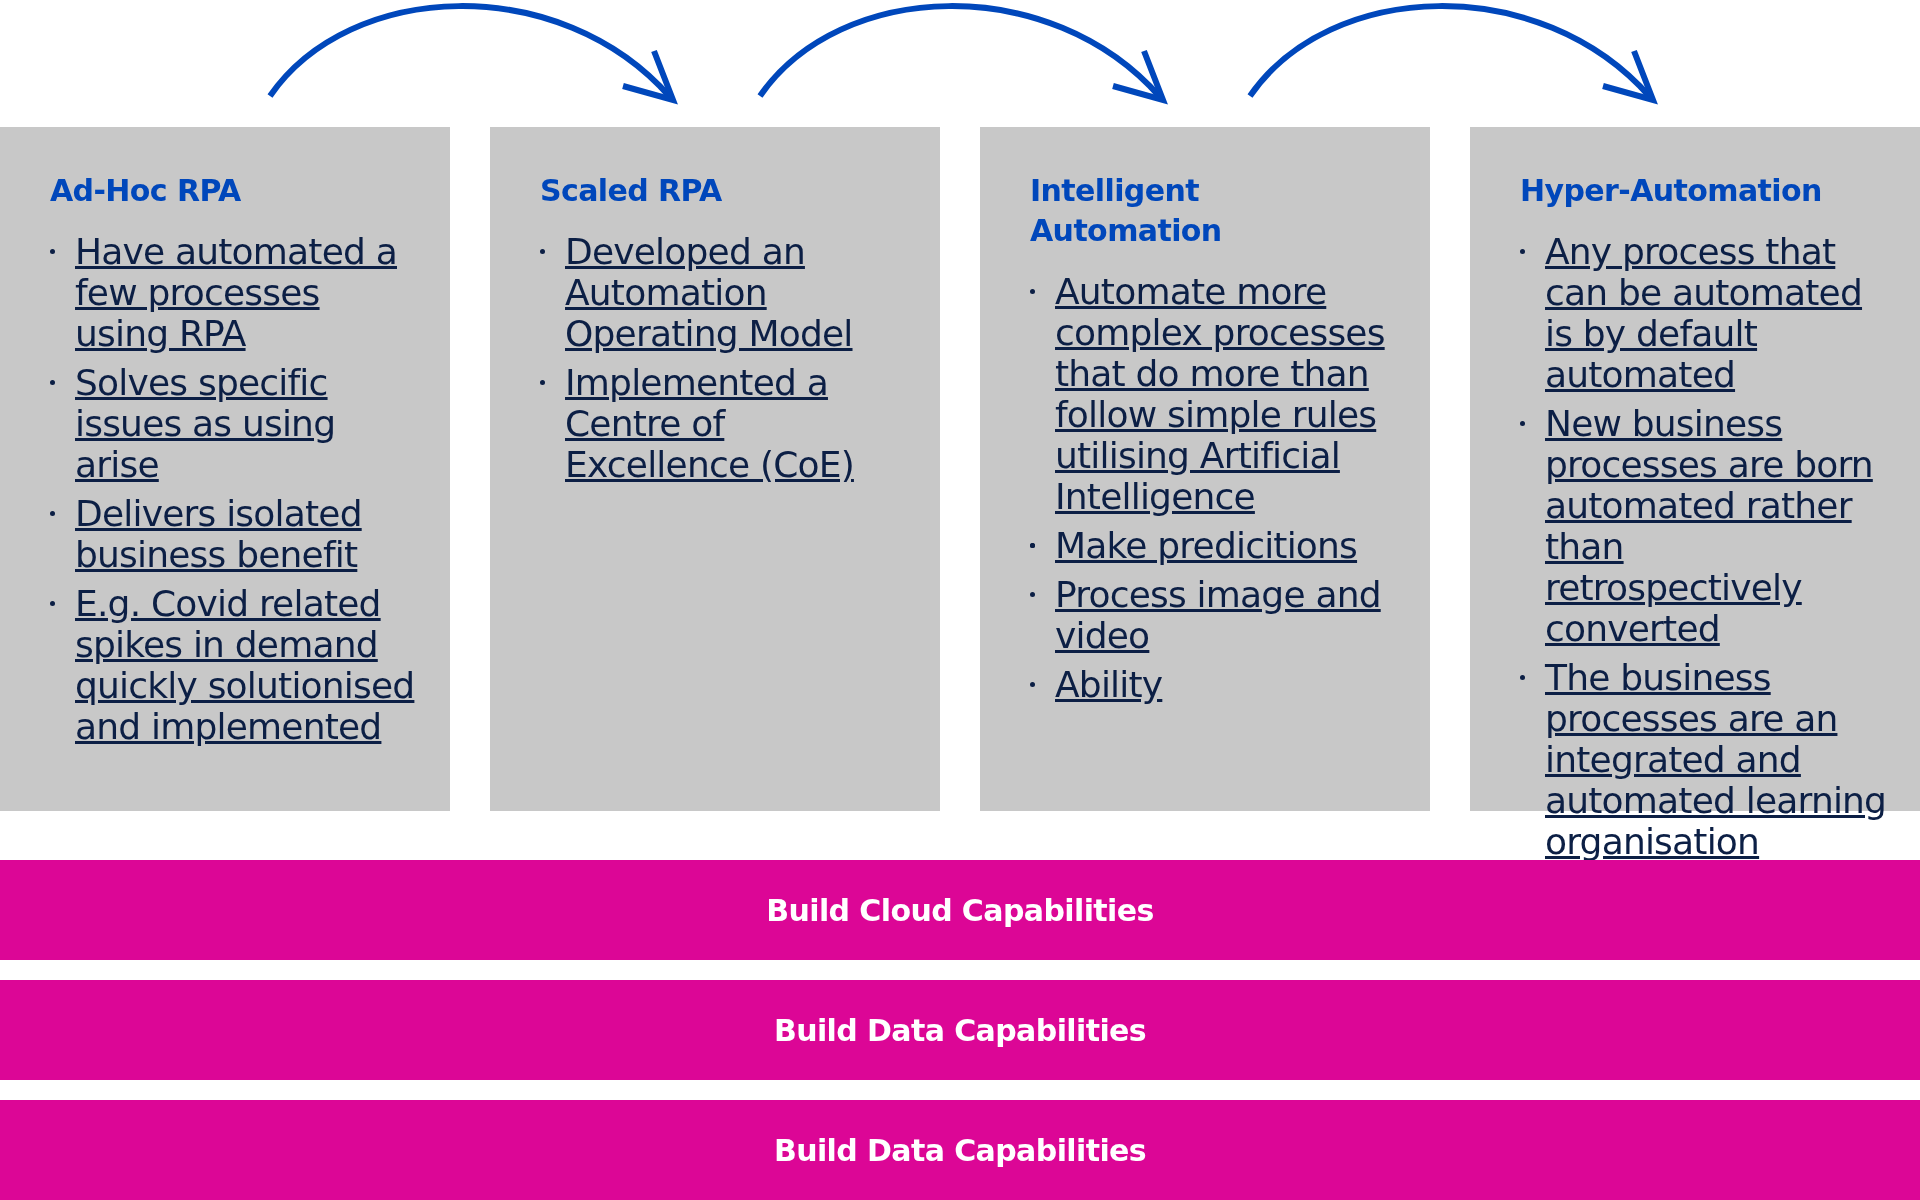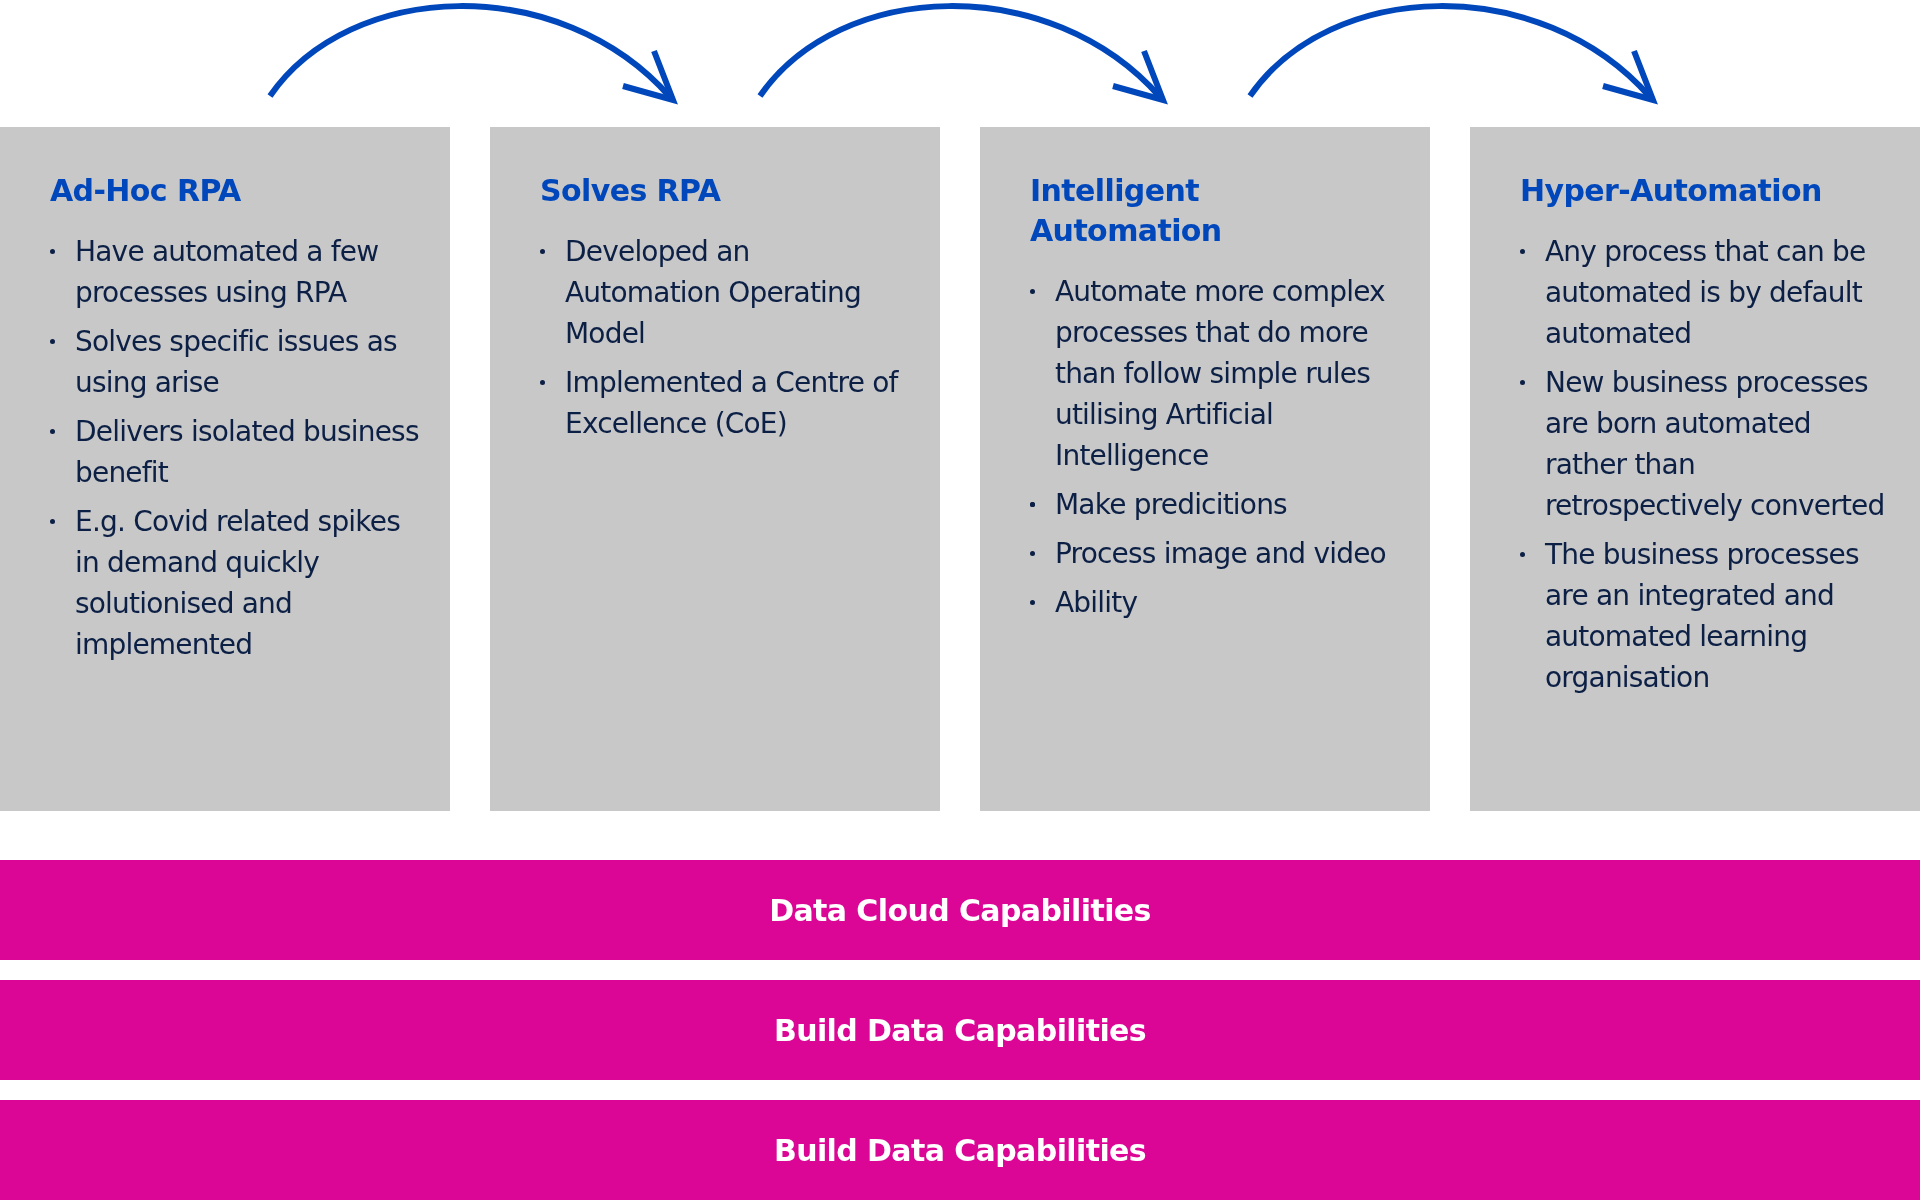--- a/index.html
+++ b/index.html
@@ -14,22 +14,22 @@
     background: #c8c8c8; box-sizing: border-box;
     padding: 44px 30px 0 50px;
   }
   .card-title {
     color: #0047bb; font-weight: bold; font-size: 30px;
     letter-spacing: -0.6px; line-height: 40px; margin: 0 0 20px 0;
   }
   .bullets { list-style: none; margin: 0; padding: 0; }
   .bullet {
     position: relative; padding-left: 25px;
-    color: #0c1f45; font-size: 28px; letter-spacing: -0.8px;
-    line-height: 41px; margin-bottom: 8px;
+    color: #0c1f45; font-size: 36px; letter-spacing: -0.8px;
+    line-height: 41px; margin-bottom: 8px; text-decoration: underline;
   }
   .bullet-dot {
     position: absolute; left: 0; top: 18px; width: 5px; height: 5px;
     border-radius: 50%; background: #0c1f45;
   }
   .band {
     position: absolute; left: 0; width: 1920px; height: 100px;
     background: #dc0696; color: #ffffff;
     display: flex; align-items: center; justify-content: center;
     font-weight: bold; font-size: 30px; letter-spacing: -0.6px;
@@ -59,21 +59,21 @@
   <div class="card-title">Ad-Hoc RPA</div>
   <ul class="bullets">
     <li class="bullet"><span class="bullet-dot"></span><span>Have automated a few processes using RPA</span></li>
     <li class="bullet"><span class="bullet-dot"></span><span>Solves specific issues as using arise</span></li>
     <li class="bullet"><span class="bullet-dot"></span><span>Delivers isolated business benefit</span></li>
     <li class="bullet"><span class="bullet-dot"></span><span>E.g. Covid related spikes in demand quickly solutionised and implemented</span></li>
   </ul>
 </div>
 
 <div class="card" style="left:490px;">
-  <div class="card-title">Solves RPA</div>
+  <div class="card-title">Scaled RPA</div>
   <ul class="bullets">
     <li class="bullet"><span class="bullet-dot"></span><span>Developed an Automation Operating Model</span></li>
     <li class="bullet"><span class="bullet-dot"></span><span>Implemented a Centre of Excellence (CoE)</span></li>
   </ul>
 </div>
 
 <div class="card" style="left:980px;">
   <div class="card-title">Intelligent Automation</div>
   <ul class="bullets">
     <li class="bullet"><span class="bullet-dot"></span><span>Automate more complex processes that do more than follow simple rules utilising Artificial Intelligence</span></li>
@@ -87,20 +87,20 @@
 <div class="card" style="left:1470px;">
   <div class="card-title">Hyper-Automation</div>
   <ul class="bullets">
     <li class="bullet"><span class="bullet-dot"></span><span>Any process that can be automated is by default automated</span></li>
     <li class="bullet"><span class="bullet-dot"></span><span>New business processes are born automated rather than retrospectively converted</span></li>
     <li class="bullet"><span class="bullet-dot"></span><span>The business processes are an integrated and automated learning organisation</span></li>
   </ul>
 </div>
 
 <div class="band" style="top:860px;">
-  <span>Data Cloud Capabilities</span>
+  <span>Build Cloud Capabilities</span>
 </div>
 <div class="band" style="top:980px;">
   <span>Build Data Capabilities</span>
 </div>
 <div class="band" style="top:1100px;">
   <span>Build Data Capabilities</span>
 </div>
 
 </body></html>

